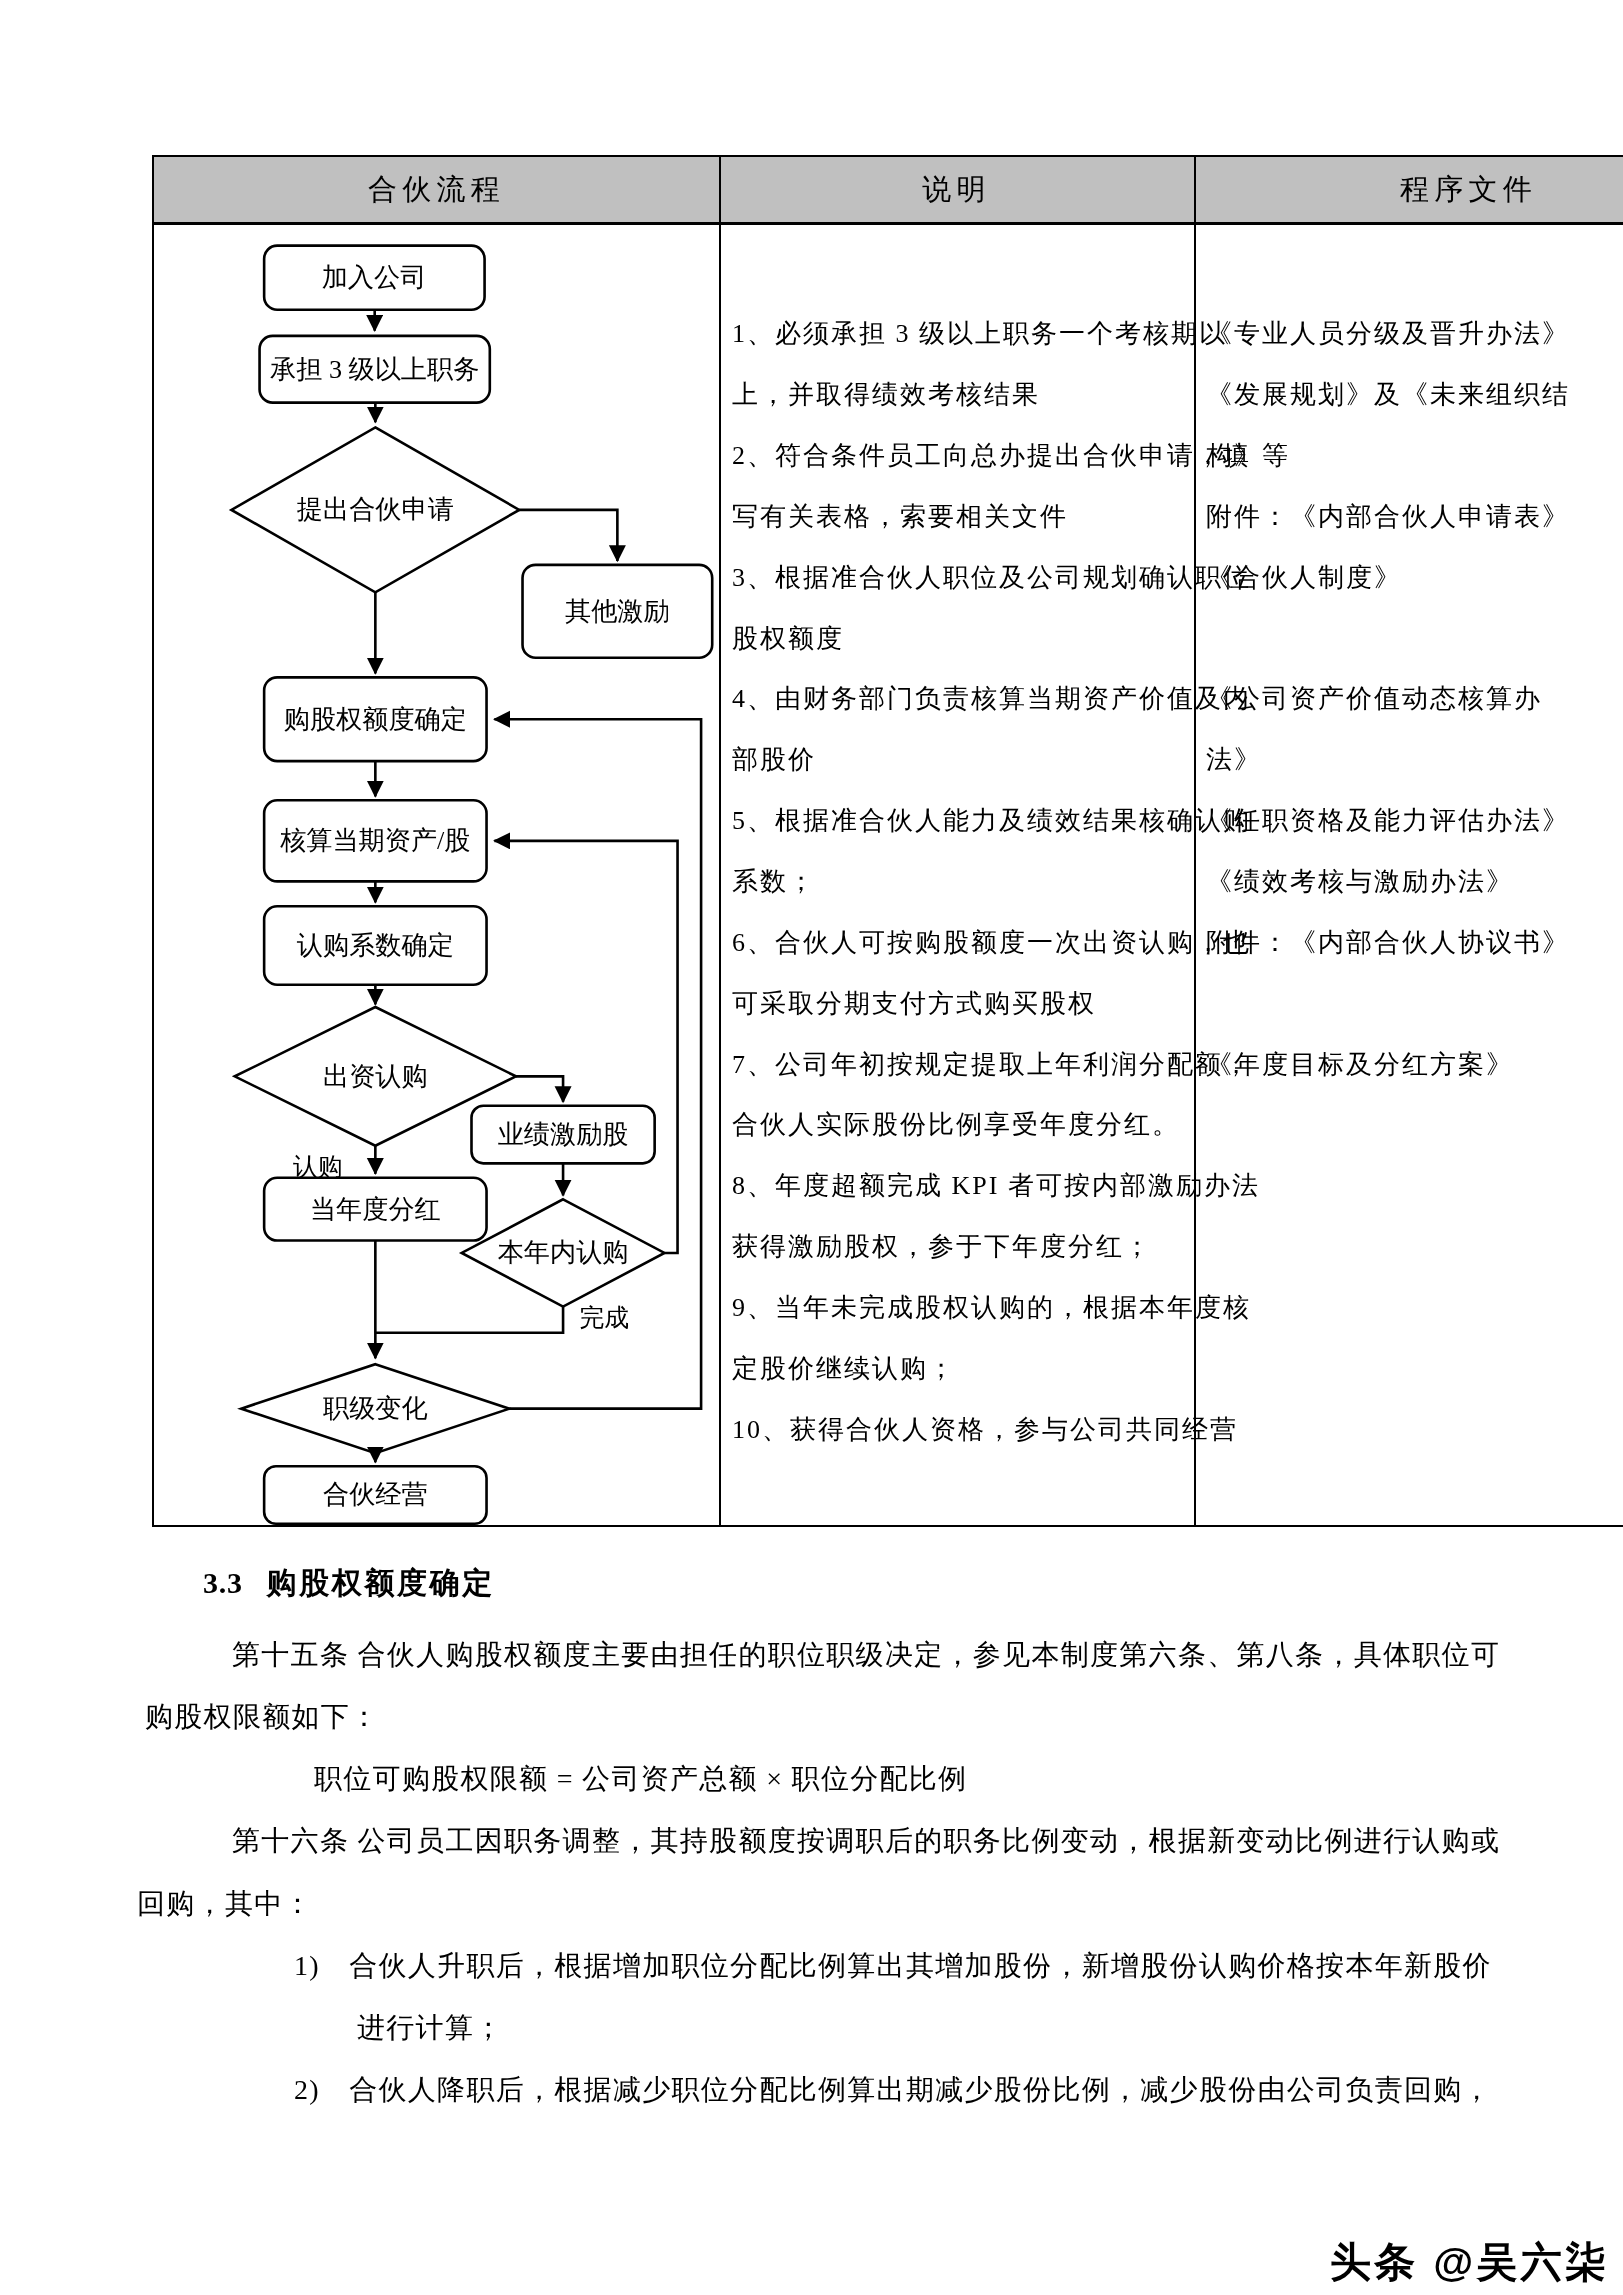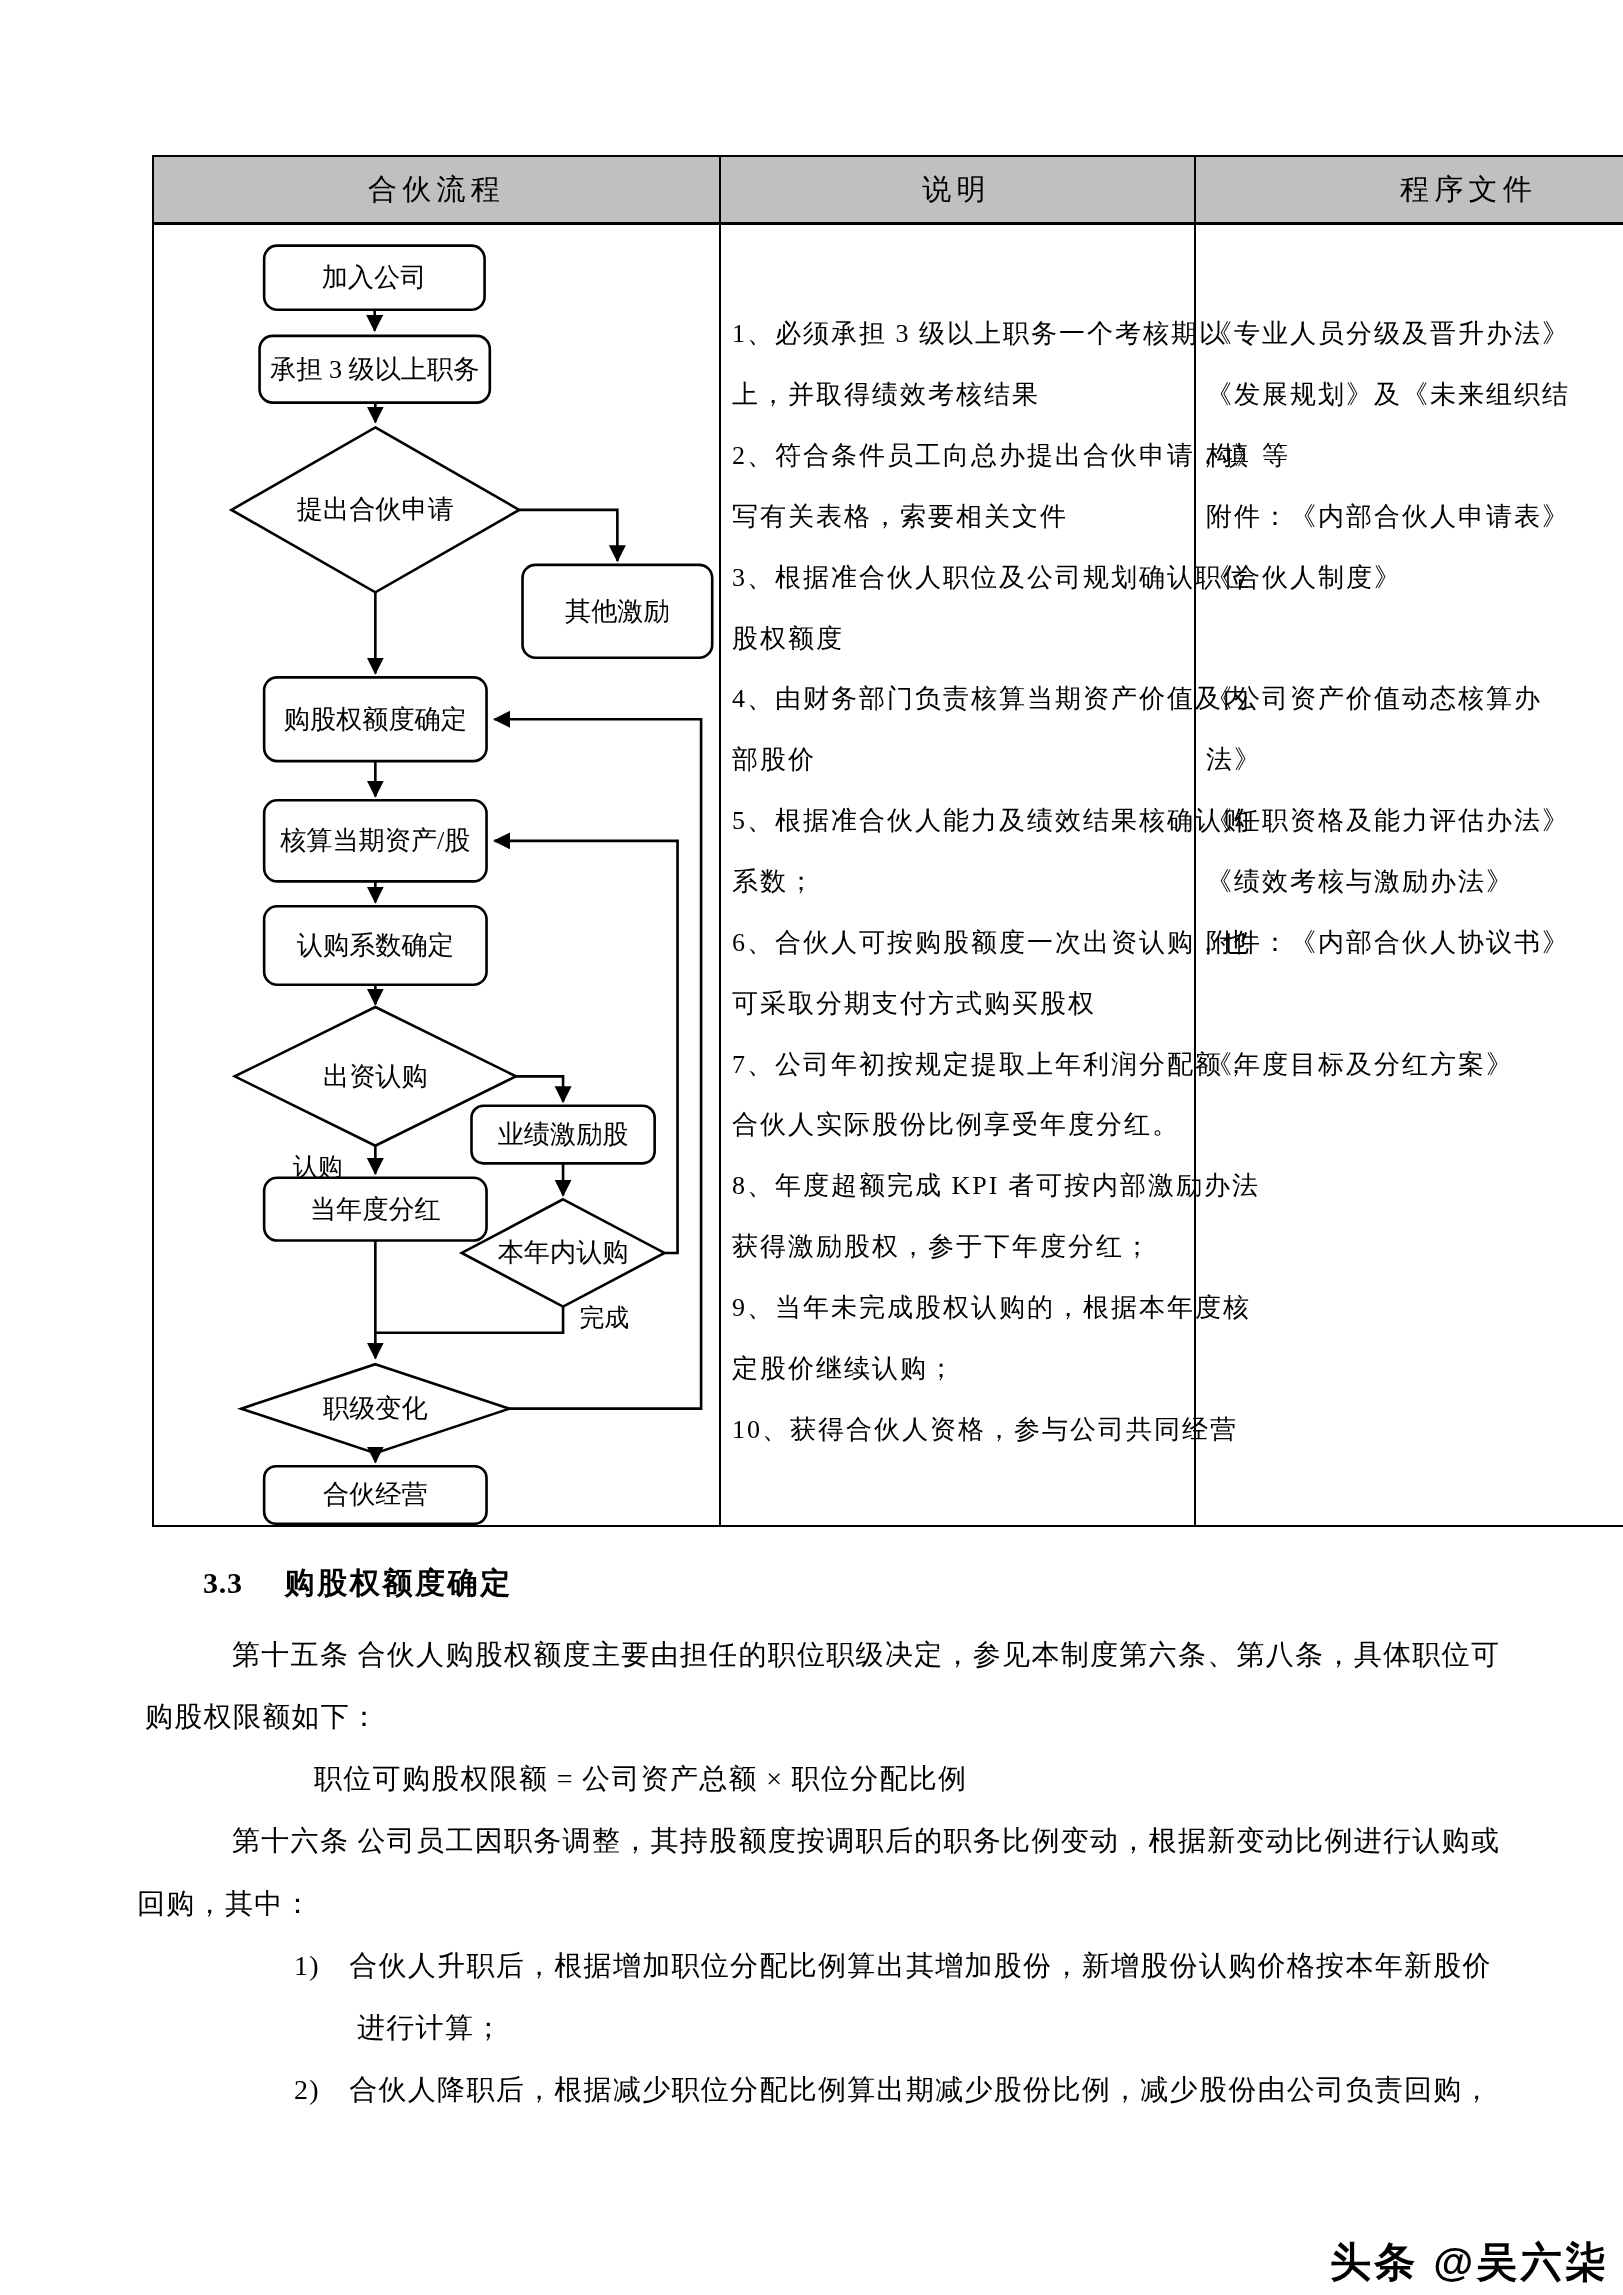--- a/index.html
+++ b/index.html
@@ -48,21 +48,21 @@
   .fc-shape{fill:#ffffff;stroke:#000;stroke-width:4px;}
   .fc-line{fill:none;stroke:#000;stroke-width:4px;}
   .fc-text{font-family:"Liberation Serif","DejaVu Serif",serif;font-size:40px;fill:#000;}
   .fc-label{font-family:"Liberation Serif","DejaVu Serif",serif;font-size:38px;fill:#000;}
   
   .sec-heading{
     position:absolute;left:203px;top:1563px;
     font-size:30px;font-weight:bold;letter-spacing:2.6px;
     white-space:nowrap;
   }
-  .sec-heading .sec-num{margin-right:42px;letter-spacing:0.7px;}
+  .sec-heading .sec-num{margin-right:24px;letter-spacing:0.7px;}
   .bline{
     position:absolute;
     font-size:28px;letter-spacing:1.3px;
     white-space:nowrap;
   }
   .watermark{
     position:absolute;left:1296px;top:2235px;
     font-size:41px;font-weight:bold;letter-spacing:3.3px;
     font-family:"Liberation Sans","DejaVu Sans",sans-serif;
     white-space:nowrap;

